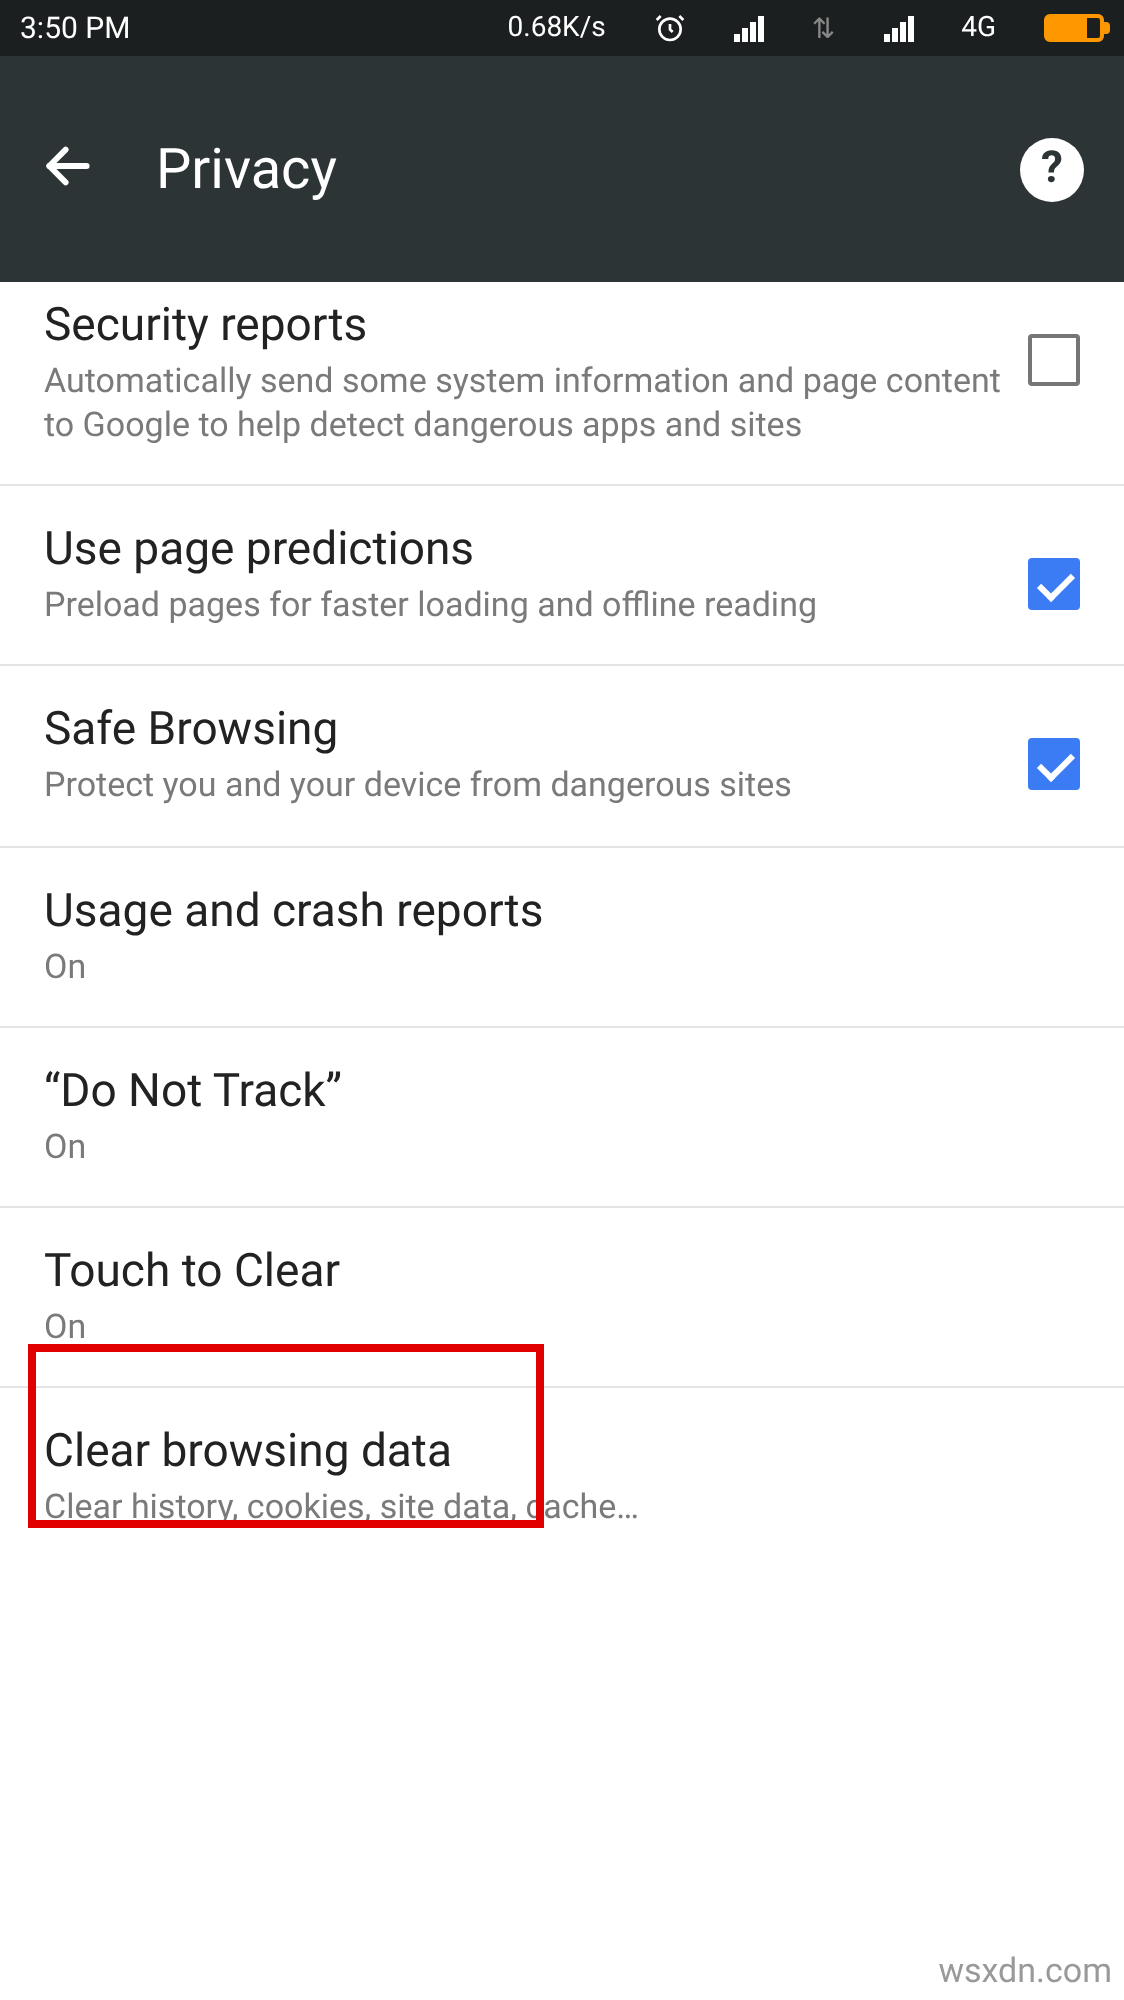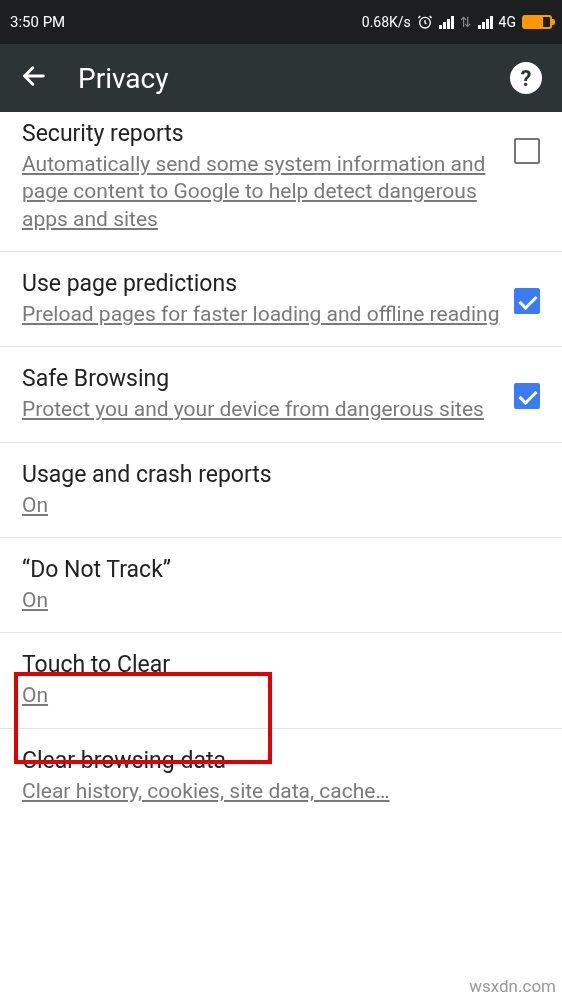--- a/index.html
+++ b/index.html
@@ -5,41 +5,41 @@
     * { margin: 0; padding: 0; box-sizing: border-box; }
     body {
       width: 562px;
       height: 1000px;
       font-family: Roboto, -apple-system, sans-serif;
       background: #fff;
       overflow: hidden;
       position: relative;
     }
     .status-bar {
-      height: 44px;
+      height: 28px;
       background: #1c1f20;
       color: #fff;
       display: flex;
       align-items: center;
       padding: 0 10px;
       font-size: 15px;
     }
     .status-left { flex: 1; }
-    .status-right { display: flex; align-items: center; gap: 6px; font-size: 14px; }
+    .status-right { display: flex; align-items: center; gap: 24px; font-size: 14px; }
     .status-icon { display: inline-flex; align-items: center; }
     .battery {
       width: 30px; height: 14px; border: 2px solid #ff9800; border-radius: 3px;
       position: relative; background: linear-gradient(to right, #ff9800 75%, transparent 75%);
     }
     .battery::after {
       content: ""; position: absolute; right: -5px; top: 2px; width: 3px; height: 6px;
       background: #ff9800; border-radius: 0 2px 2px 0;
     }
     .app-bar {
-      height: 68px;
+      height: 113px;
       background: #2d3436;
       display: flex;
       align-items: center;
       padding: 0 20px;
       gap: 30px;
     }
     .back-arrow { color: #fff; cursor: pointer; }
     .app-title { color: #fff; font-size: 28px; font-weight: 400; flex: 1; }
     .help-icon {
       width: 32px; height: 32px; border-radius: 50%; background: #fff; color: #2d3436;
@@ -50,21 +50,21 @@
     .setting-item {
       padding: 16px 22px 18px 22px;
       border-bottom: 1px solid #e4e4e4;
       display: flex;
       align-items: flex-start;
       cursor: pointer;
     }
     .setting-item.first { padding-top: 6px; }
     .setting-text { flex: 1; }
     .setting-title { font-size: 23px; color: #222; line-height: 1.35; margin-bottom: 2px; }
-    .setting-sub { font-size: 21px; color: #7a7a7a; line-height: 1.3; text-decoration: underline; }
+    .setting-sub { font-size: 17px; color: #7a7a7a; line-height: 1.3; }
     .checkbox {
       width: 26px; height: 26px; border: 2px solid #757575; border-radius: 2px;
       margin-top: 20px; flex-shrink: 0; position: relative;
     }
     .checkbox.checked { background: #3b7cf5; border-color: #3b7cf5; }
     .checkbox.checked::after {
       content: ""; position: absolute; left: 7px; top: 2px; width: 7px; height: 14px;
       border: solid #fff; border-width: 0 3px 3px 0; transform: rotate(45deg);
     }
     .highlight-box {

